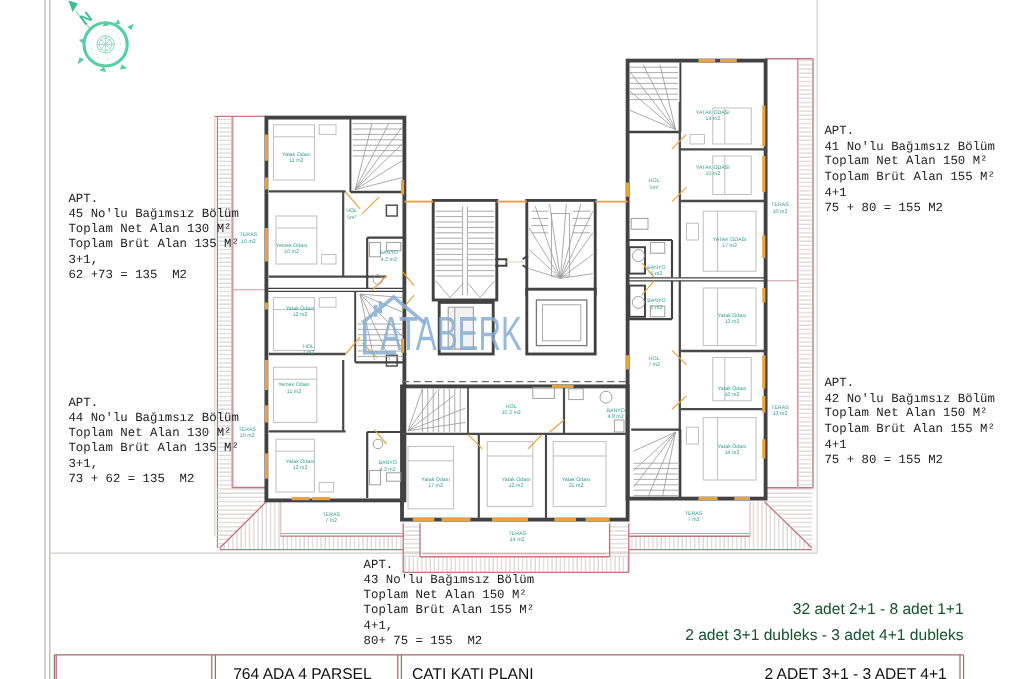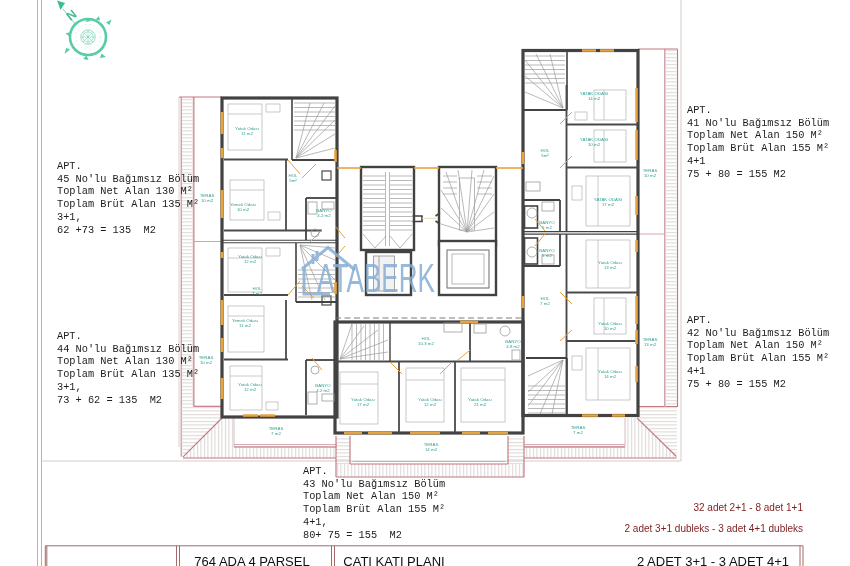--- a/index.html
+++ b/index.html
@@ -1,20 +1,20 @@
 <!DOCTYPE html>
 <html><head>
 <meta charset="utf-8">
 <style>
   html,body{margin:0;padding:0;background:#ffffff;}
   #page{position:relative;width:850px;height:566px;background:#ffffff;overflow:hidden;
         font-family:"Liberation Sans", sans-serif;}
   svg{position:absolute;left:0;top:0;}
   .blk{position:absolute;font-size:10.3px;line-height:12.7px;color:#1c1c1c;white-space:pre;font-family:Liberation Mono, monospace;}
-  .big{position:absolute;font-size:10px;line-height:21.4px;color:#7f1d1d;white-space:pre;text-align:right;}
+  .big{position:absolute;font-size:13px;line-height:21.4px;color:#14532d;white-space:pre;text-align:right;}
   .bar{position:absolute;color:#101010;white-space:pre;transform:translateX(-50%);}
 </style>
 </head>
 <body>
 <div id="page">
 <svg width="850" height="566" viewBox="0 0 850 566">
 <defs>
   <pattern id="hrung" width="14" height="3.5" patternUnits="userSpaceOnUse">
     <line x1="0" y1="1.5" x2="14" y2="1.5" stroke="#d5cfcd" stroke-width="0.9"></line>
   </pattern>

